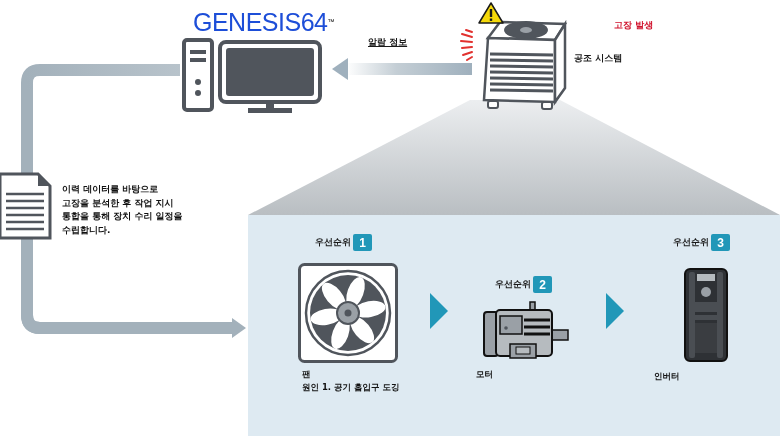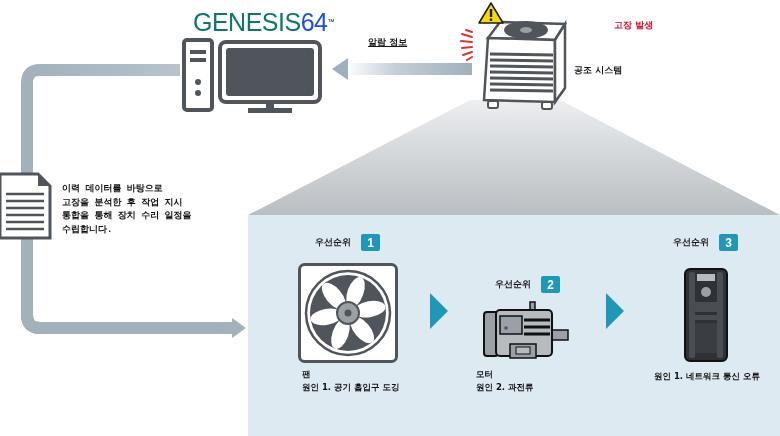--- a/index.html
+++ b/index.html
@@ -1,27 +1,27 @@
 <!DOCTYPE html>
 <html><head>
 <meta charset="utf-8">
 <style>
   html, body { margin:0; padding:0; }
   body { width:780px; height:436px; position:relative; overflow:hidden; background:#ffffff;
          font-family:"DejaVu Sans", sans-serif; color:#1a1a1a; }
   .abs { position:absolute; }
   .logo { left:193px; top:8px; font-family:"Liberation Sans", sans-serif; font-size:25px; letter-spacing:-0.5px; line-height:28px; }
-  .logo .brand { color:#0f766e; }
+  .logo .brand { color:#1d4ed8; }
   .logo .num { color:#1d4ed8; }
   .logo .tm { font-size:7px; vertical-align:top; color:#111; }
   .lbl { font-size:9px; font-weight:bold; color:#1a1a1a; white-space:nowrap; }
   .lbl-red { color:#d0112b; }
-  .desc { left:62px; top:183px; font-size:9px; font-weight:bold; line-height:13.5px; white-space:pre-line; color:#111;font-family:Liberation Mono, monospace; }
+  .desc { left:62px; top:183px; font-size:9px; font-weight:bold; line-height:13.5px; white-space:pre-line; color:#111; }
   .panel { left:248px; top:215px; width:532px; height:221px; background:#deeaf2; }
-  .prio { font-size:9px; font-weight:bold; display:flex; align-items:center; gap:10px; white-space:nowrap; }
+  .prio { font-size:9px; font-weight:bold; display:flex; align-items:center; gap:2px; white-space:nowrap; }
   .badge { width:19px; height:17px; background:#2197b8; color:#fff; font-size:12px; font-weight:bold;
            border-radius:2px; display:flex; align-items:center; justify-content:center; font-family:"Liberation Sans", sans-serif; }
   .comp-text { font-size:8.5px; font-weight:bold; line-height:13px; white-space:nowrap; color:#111; }
   svg { position:absolute; overflow:visible; }
 </style>
 </head>
 <body>
 
 <div class="abs logo">
   <span class="brand">GENESIS</span><span class="num">64</span><span class="tm">™</span>
@@ -101,21 +101,21 @@
     <line x1="12" y1="2" x2="6" y2="0"></line>
     <line x1="12" y1="7" x2="2" y2="4"></line>
     <line x1="12" y1="12" x2="1" y2="11"></line>
     <line x1="12" y1="17" x2="2" y2="18"></line>
     <line x1="12" y1="22" x2="3" y2="25"></line>
     <line x1="12" y1="27" x2="7" y2="30"></line>
   </g>
 </svg>
 
 <div class="abs lbl lbl-red" style="left:574px;top:19px;margin-left:40px;">고장 발생</div>
-<div class="abs lbl" style="left:574px;top:64px;text-align:right;">공조 시스템</div>
+<div class="abs lbl" style="left:574px;top:52px;text-align:right;">공조 시스템</div>
 
 <svg width="52" height="66" style="left:0;top:174px;">
   <path d="M 0 0 L 38 0 L 50 12 L 50 64 L 0 64 Z" fill="#ffffff" stroke="#50555c" stroke-width="3"></path>
   <polygon points="38,0 50,12 38,12" fill="#50555c"></polygon>
   <g stroke="#50555c" stroke-width="2.5">
     <line x1="6" y1="20" x2="44" y2="20"></line>
     <line x1="6" y1="27" x2="44" y2="27"></line>
     <line x1="6" y1="34" x2="44" y2="34"></line>
     <line x1="6" y1="41" x2="44" y2="41"></line>
     <line x1="6" y1="48" x2="44" y2="48"></line>
@@ -171,21 +171,20 @@
   <g stroke="#111" stroke-width="3">
     <line x1="42" y1="18" x2="68" y2="18"></line>
     <line x1="42" y1="25" x2="68" y2="25"></line>
     <line x1="42" y1="32" x2="68" y2="32"></line>
   </g>
   <rect x="28" y="42" width="26" height="14" fill="#9aa0a6" stroke="#111" stroke-width="1.5"></rect>
   <rect x="34" y="45" width="14" height="7" fill="#b6bbbf" stroke="#111" stroke-width="1"></rect>
 </svg>
 <div class="abs comp-text" style="left:476px;top:368px;">
   <div>모터</div>
-  <div>원인 2. 과전류</div>
 </div>
 
 <svg width="18" height="36" style="left:606px;top:293px;">
   <polygon points="0,0 18,18 0,36" fill="#2197b8"></polygon>
 </svg>
 
 <div class="abs prio" style="left:673px;top:234px;">
   <span>우선순위</span>
   <span class="badge">3</span>
 </div>
@@ -193,14 +192,14 @@
   <rect x="1" y="1" width="42" height="92" rx="5" fill="#2e3135" stroke="#111" stroke-width="2"></rect>
   <rect x="5" y="4" width="6" height="86" rx="2" fill="#4a4e53"></rect>
   <rect x="33" y="4" width="6" height="86" rx="2" fill="#4a4e53"></rect>
   <rect x="13" y="6" width="18" height="7" fill="#b6bbbf"></rect>
   <circle cx="22" cy="24" r="5" fill="#9aa0a6"></circle>
   <rect x="11" y="34" width="22" height="10" fill="#4a4e53"></rect>
   <rect x="11" y="47" width="22" height="5" fill="#4a4e53"></rect>
   <rect x="11" y="55" width="22" height="30" fill="#3a3d41"></rect>
 </svg>
 <div class="abs comp-text" style="left:654px;top:370px;">
-  <div>원인 1. 네트워크 통신 오류</div>
+  <div>인버터</div>
 </div>
 
 </body></html>

